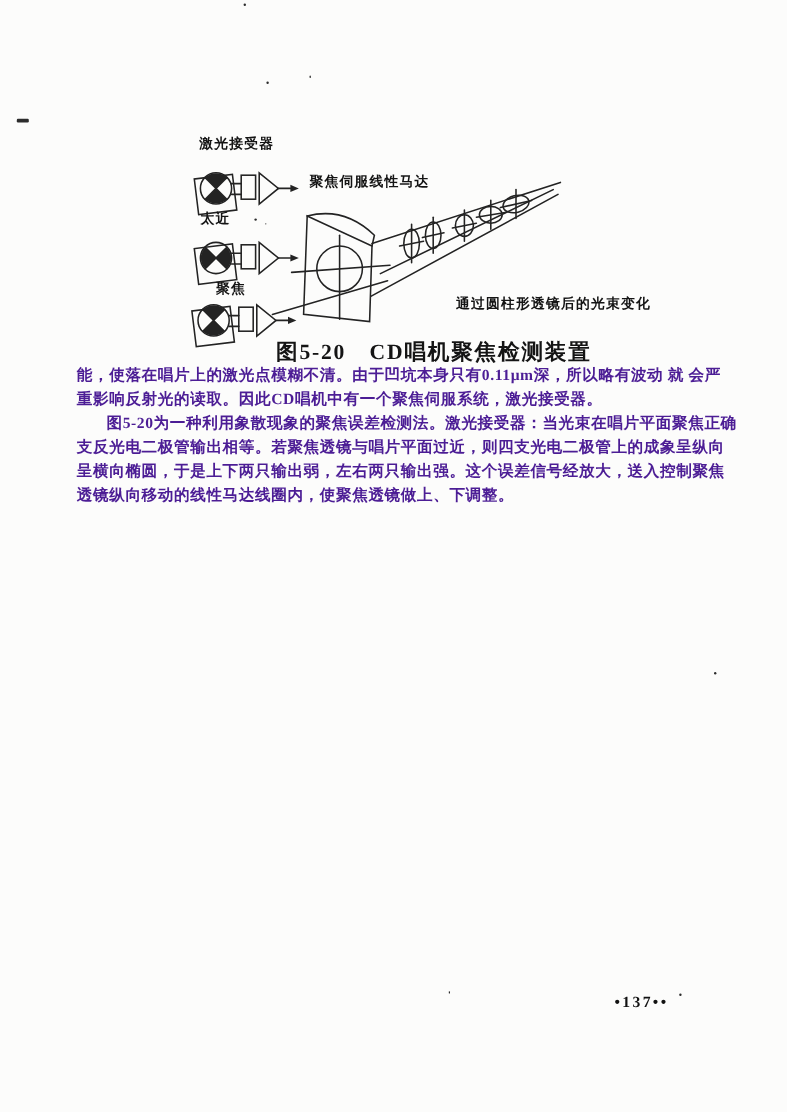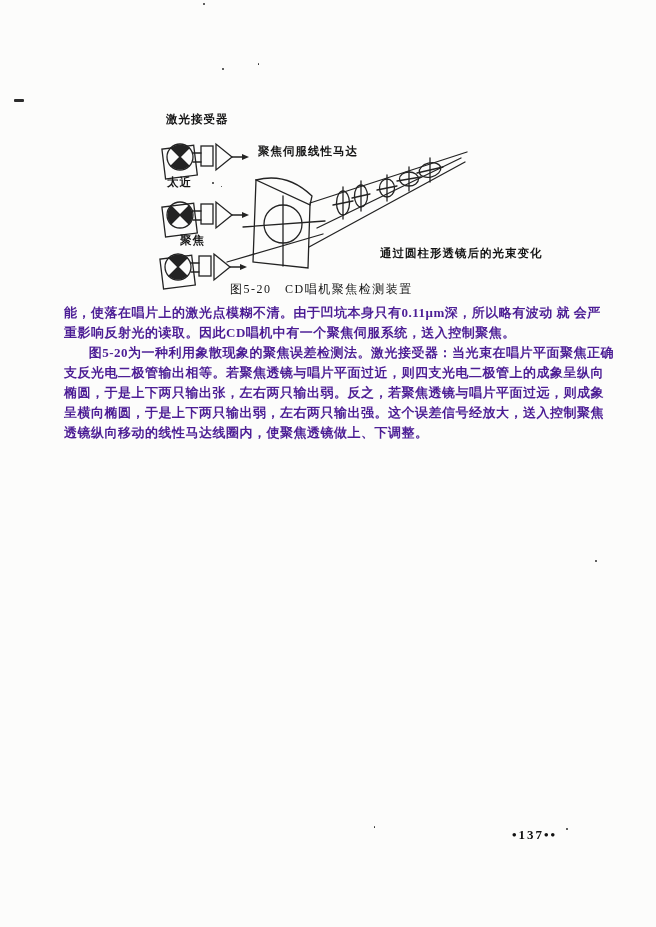--- a/index.html
+++ b/index.html
@@ -19,23 +19,23 @@
     position:absolute;
     font-size:11.5px;
     letter-spacing:1px;
     color:#141414;
     white-space:nowrap;
     font-weight:600;
   }
   .fcaption{
     position:absolute;
     left:230px;top:281px;
-    font-size:12px;
+    font-size:18px;
     letter-spacing:1.5px;
-    font-weight:400;
+    font-weight:700;
     color:#141414;
     white-space:nowrap;
   }
   .bodytext{
     position:absolute;
     left:64px;top:303px;
     width:528px;
     font-size:13px;
     line-height:20px;
     color:#4c1d95;
@@ -170,23 +170,22 @@
     <div class="flabel" style="left:166px;top:112px;">激光接受器</div>
     <div class="flabel" style="left:258px;top:144px;">聚焦伺服线性马达</div>
     <div class="flabel" style="left:167px;top:175px;">太近</div>
     <div class="flabel" style="left:180px;top:233px;text-align:center;">聚焦</div>
     <div class="flabel" style="left:332px;top:246px;margin-left:48px;">通过圆柱形透镜后的光束变化</div>
     <div class="fcaption">图5-20　CD唱机聚焦检测装置</div>
   </div>
 
   <div class="bodytext">
     <div class="bline">能，使落在唱片上的激光点模糊不清。由于凹坑本身只有0.11μm深，所以略有波动 就 会严</div>
-    <div class="bline end">重影响反射光的读取。因此CD唱机中有一个聚焦伺服系统，送入控制聚焦。</div>
+    <div class="bline end">重影响反射光的读取。因此CD唱机中有一个聚焦伺服系统，激光接受器。</div>
     <div class="bline indent">图5-20为一种利用象散现象的聚焦误差检测法。激光接受器：当光束在唱片平面聚焦正确</div>
     <div class="bline">支反光电二极管输出相等。若聚焦透镜与唱片平面过近，则四支光电二极管上的成象呈纵向</div>
-    <div class="bline">椭圆，于是上下两只输出张，左右两只输出弱。反之，若聚焦透镜与唱片平面过远，则成象</div>
     <div class="bline">呈横向椭圆，于是上下两只输出弱，左右两只输出强。这个误差信号经放大，送入控制聚焦</div>
     <div class="bline end">透镜纵向移动的线性马达线圈内，使聚焦透镜做上、下调整。</div>
   </div>
 
   <div class="pagenum">•137••</div>
 
 </div>
 
 </body></html>

